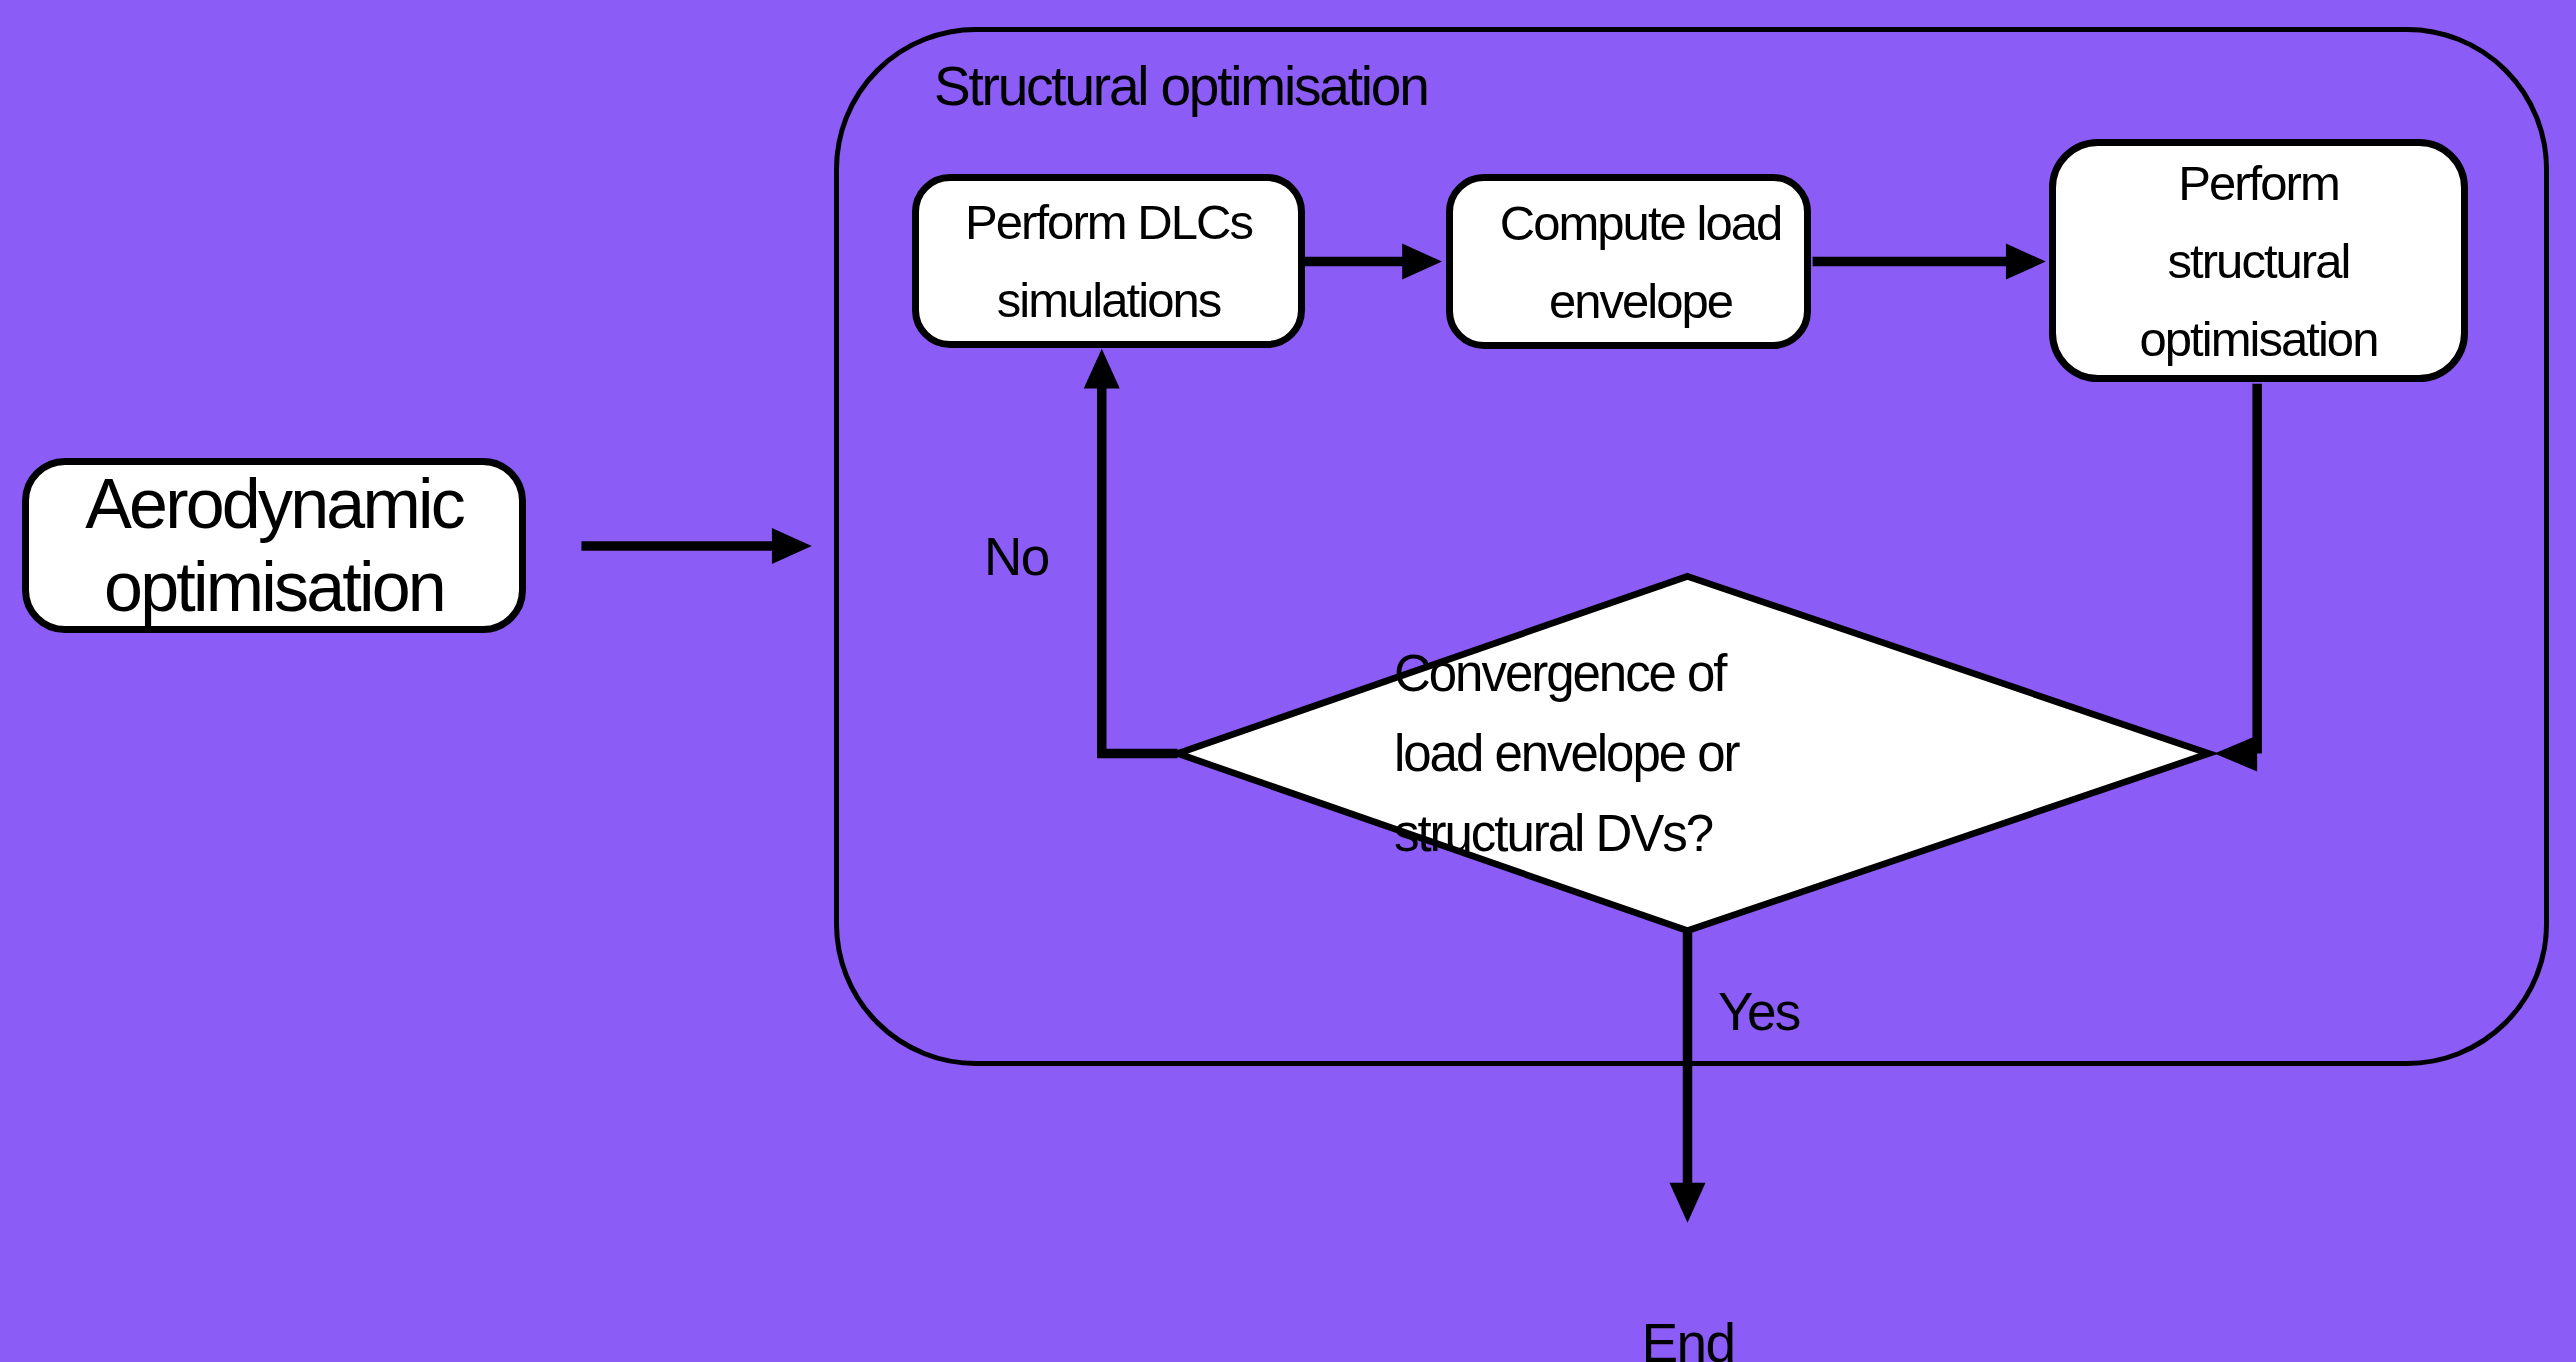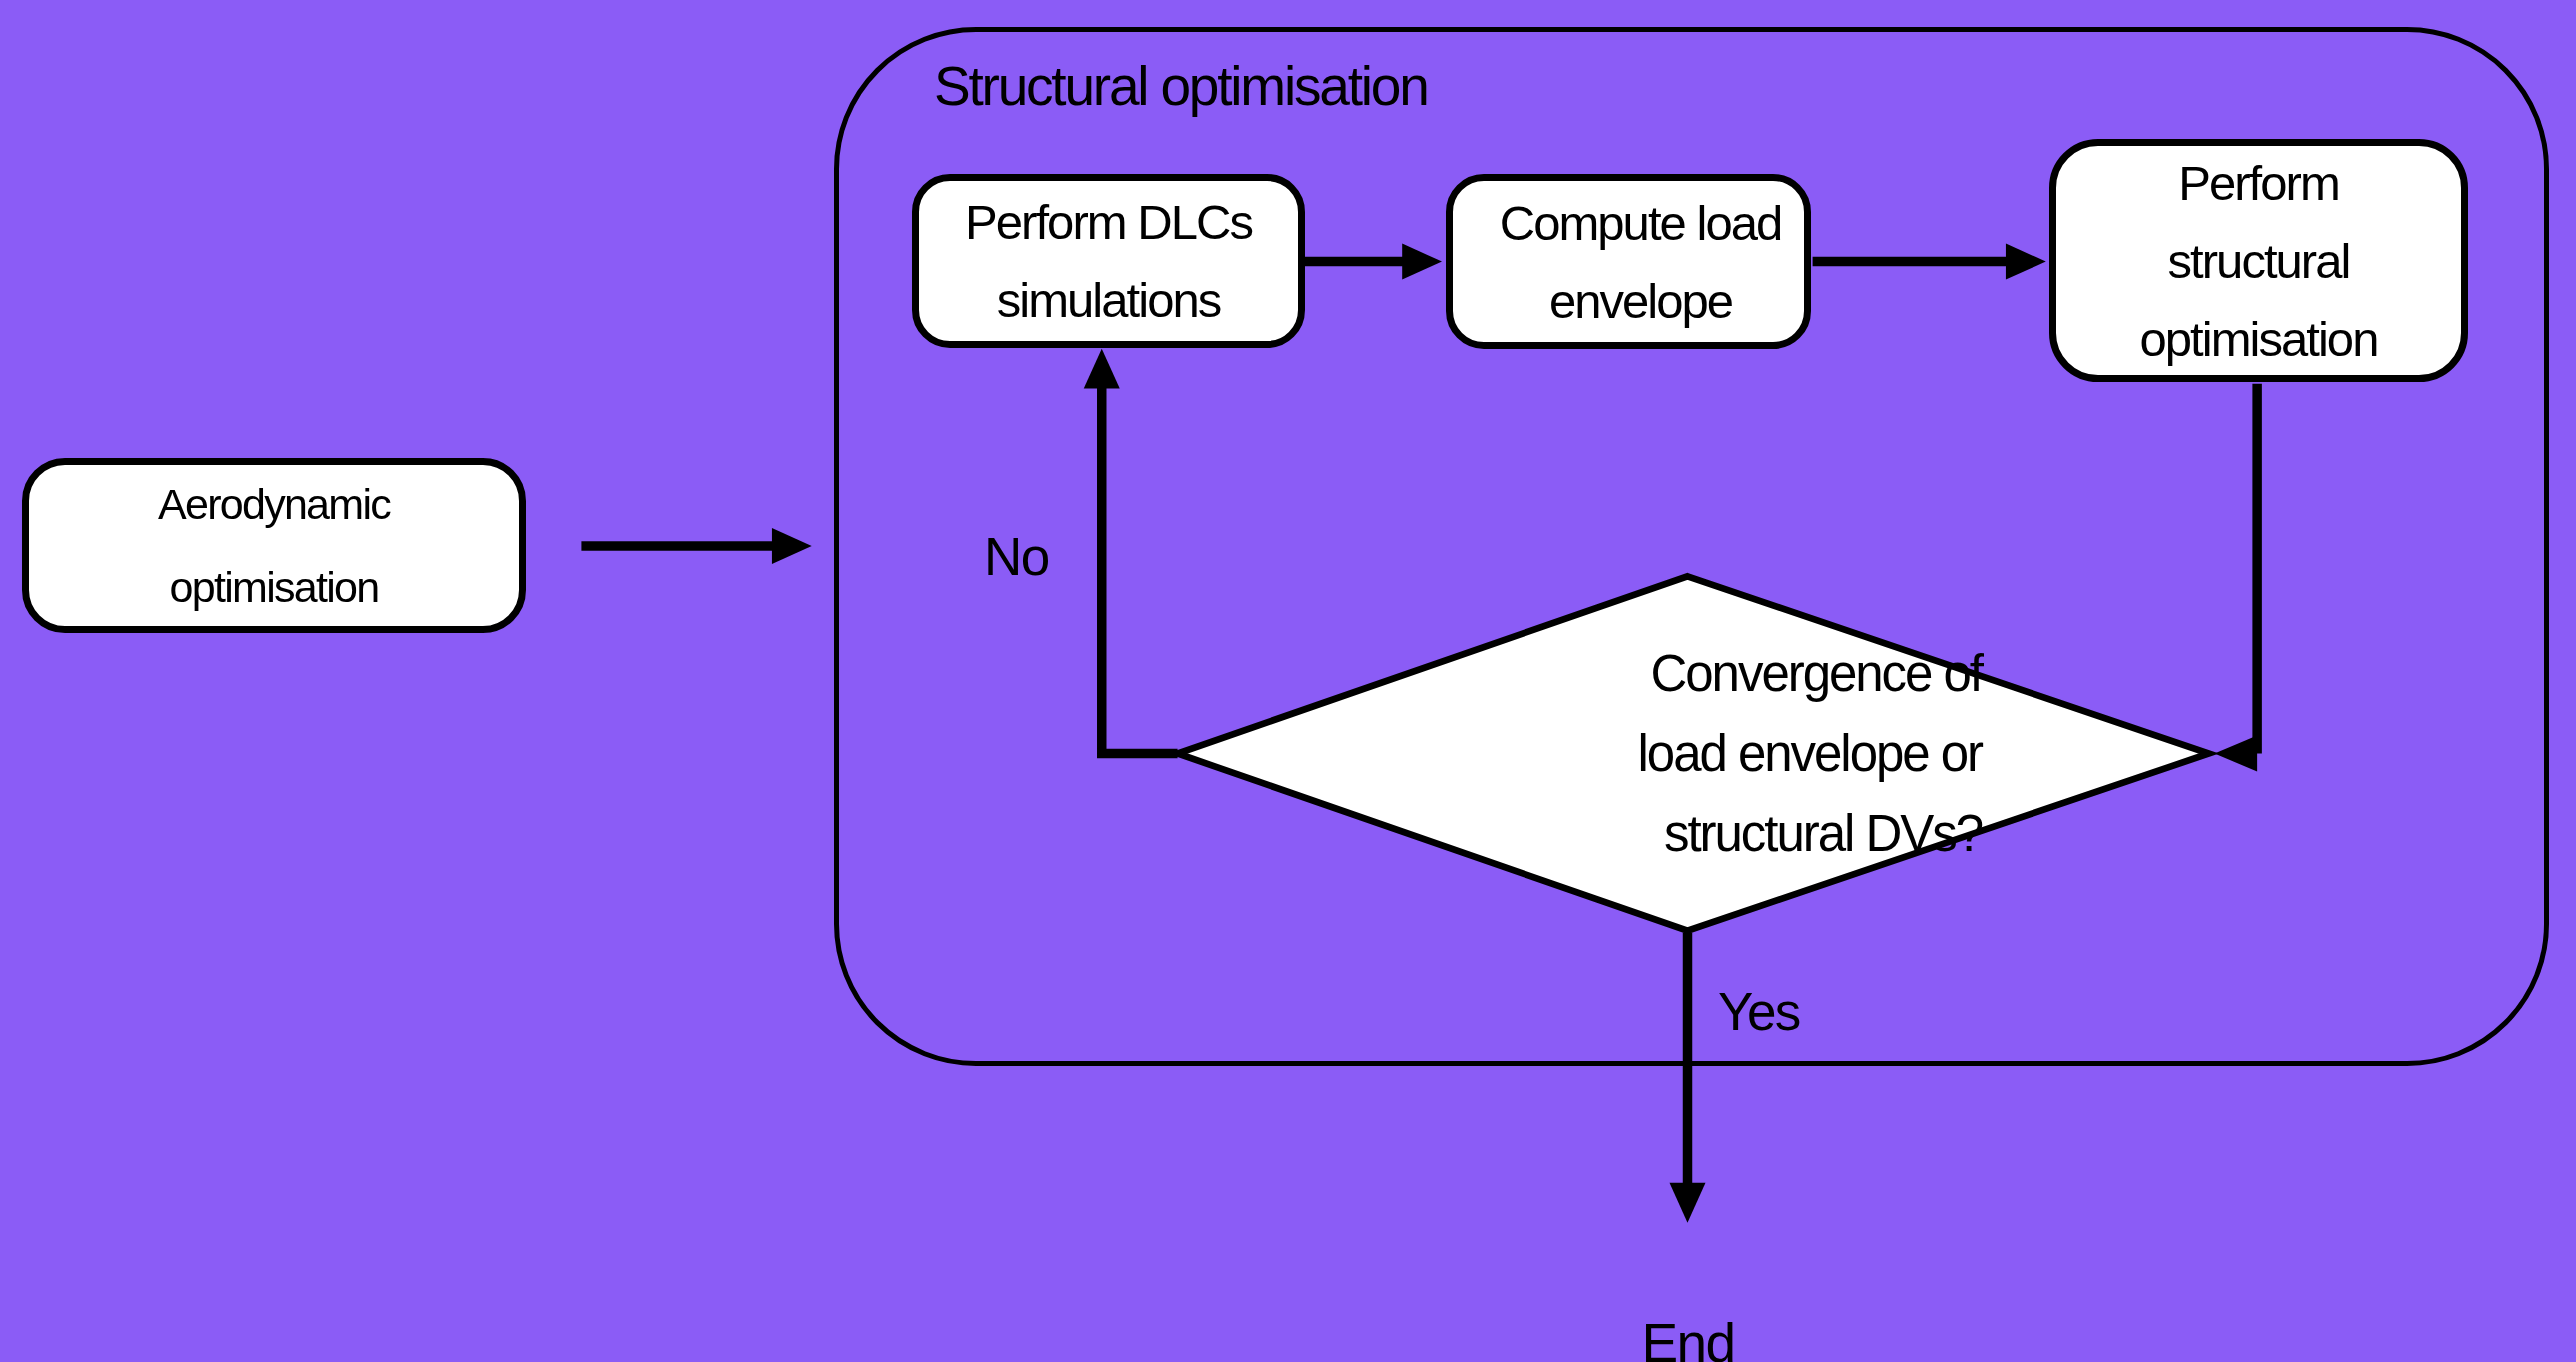--- a/index.html
+++ b/index.html
@@ -44,28 +44,28 @@
     justify-content: center;
     text-align: center;
   }
   .node-box .line {
     font-size: 49px;
     line-height: 78px;
     letter-spacing: -0.04em;
     white-space: nowrap;
   }
   .aero-box { border-radius: 43px; }
-  .aero-box .line { font-size: 43px; line-height: 83px; }
+  .aero-box .line { font-size: 70px; line-height: 83px; }
   .structopt-box { border-radius: 49px; }
 
   
   .diamond-text {
     display: flex;
     flex-direction: column;
-    align-items: flex-end;
+    align-items: flex-start;
     justify-content: center;
     text-align: center;
   }
   .diamond-text .line {
     font-size: 51px;
     line-height: 80px;
     letter-spacing: -0.04em;
     white-space: nowrap;
   }
 

